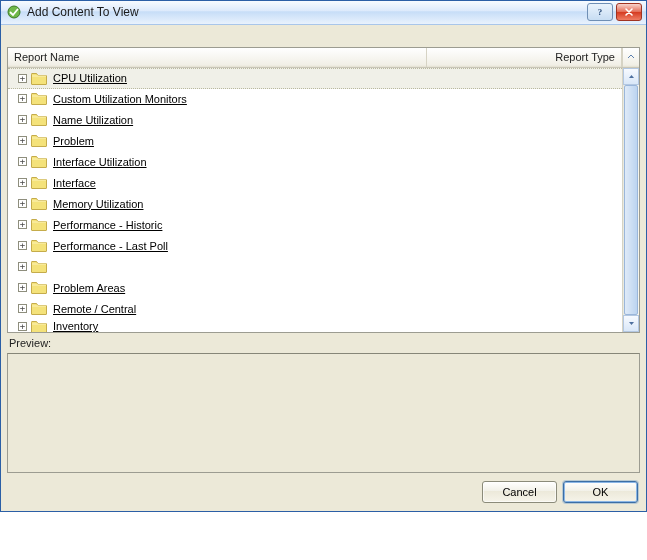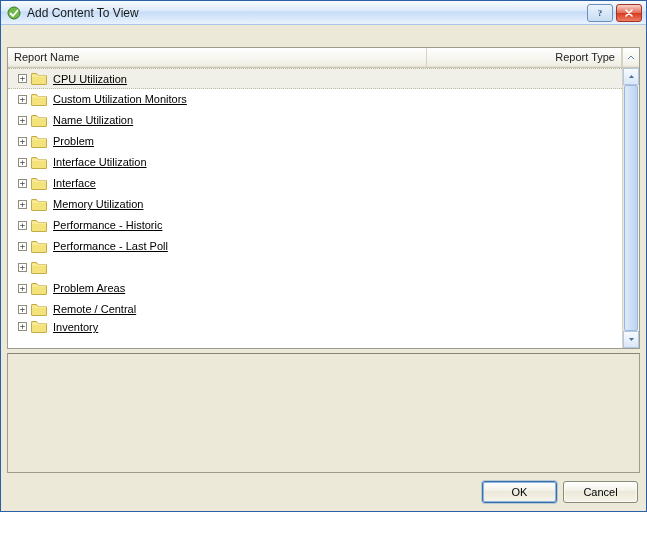--- a/index.html
+++ b/index.html
@@ -356,22 +356,23 @@
           </div>
           <div class="arrow">
             <svg width="7" height="7" viewBox="0 0 7 7">
                 <path d="M1 2 L3.5 5 L6 2 Z" fill="#4d6f9e"></path>
               </svg>
           </div>
         </div>
       </div>
     </div>
 
+    <div class="preview-label">Preview:</div>
     <div class="preview"></div>
 
     <div class="buttonbar">
+      <div class="btn">Cancel</div>
       <div class="btn default">OK</div>
-      <div class="btn">Cancel</div>
     </div>
 
   </div>
 
 </div>
 
 </body></html>

